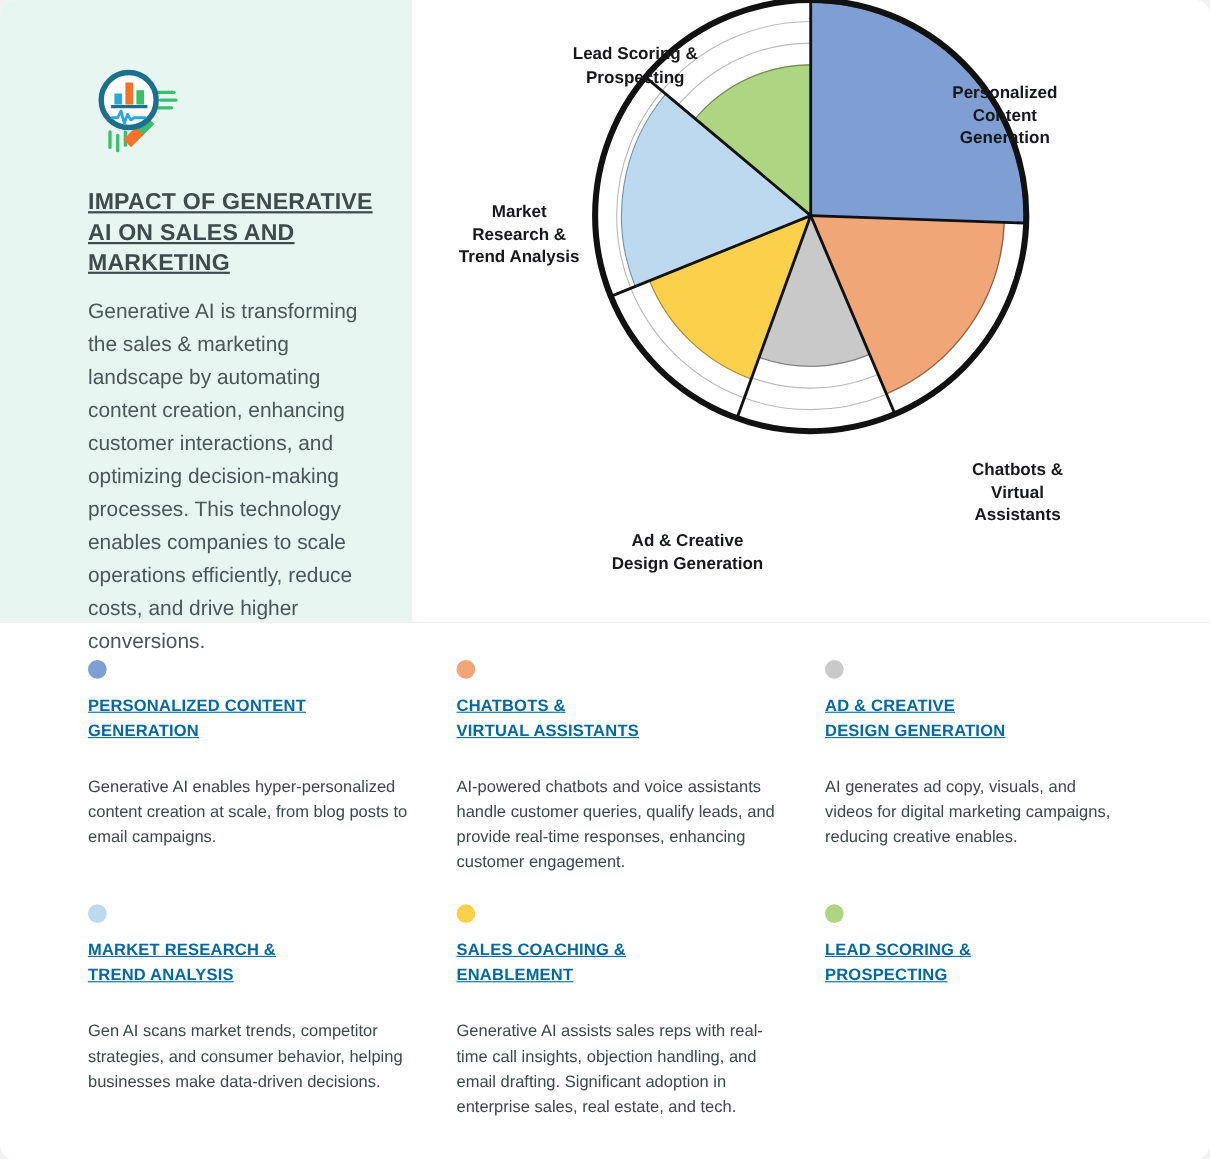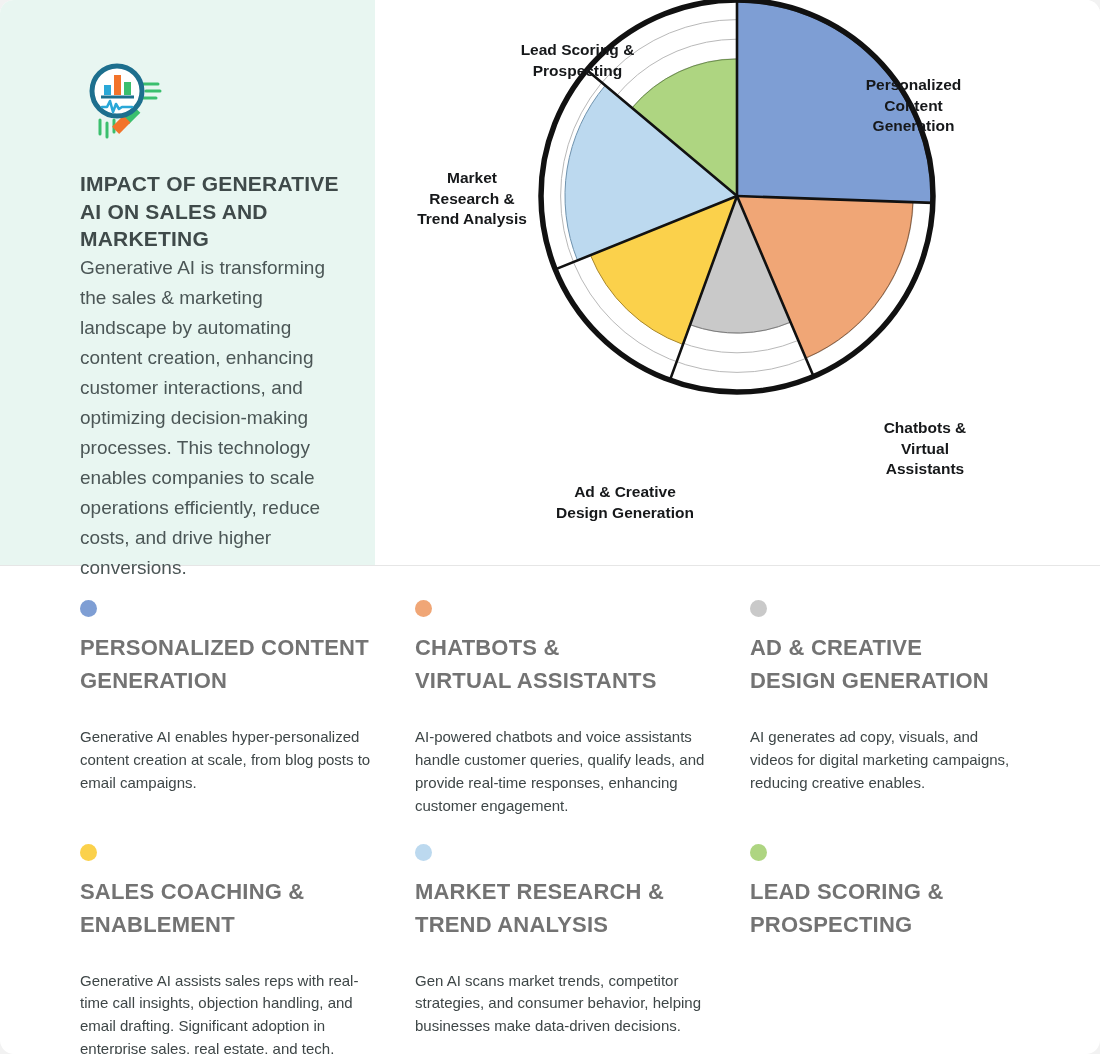--- a/index.html
+++ b/index.html
@@ -28,21 +28,23 @@
     background: #e8f6f1;
     padding: 58px 36px 0 80px;
   }
   .intro-icon { width: 86px; height: 86px; margin-bottom: 26px; }
   .intro-title {
     font-size: 21px;
     font-weight: bold;
     line-height: 1.32;
     letter-spacing: 0.2px;
     color: #3f4a4a;
+    margin-bottom: 16px;
     font-family: "Liberation Sans", sans-serif;
+    text-decoration: underline;
   }
   .intro-body {
     font-size: 19px;
     line-height: 1.58;
     color: #4b5656;
   }
 
   .chart-panel {
     flex: 1 1 auto;
     position: relative;
@@ -52,47 +54,48 @@
   .chart-label {
     position: absolute;
     font-size: 15.5px;
     font-weight: bold;
     color: #16181a;
     line-height: 1.33;
     white-space: pre-line;
   }
   .lbl-lead   { left: 110px; top: 40px;  width: 185px; text-align: center; }
   .lbl-pcg    { left: 456px; top: 75px;  width: 165px; text-align: center; }
-  .lbl-market { left: 22px;  top: 168px; width: 150px; text-align: center; }
+  .lbl-market { left: 22px;  top: 183px; width: 150px; text-align: center; }
   .lbl-chat   { left: 470px; top: 418px; width: 160px; text-align: center; }
   .lbl-sales  { left: 10px;  top: 394px; width: 175px; text-align: center; }
   .lbl-ad     { left: 150px; top: 482px; width: 200px; text-align: center; }
 
   
   .cards {
     padding: 34px 54px 0 80px;
     display: grid;
     grid-template-columns: 335px 335px 1fr;
     column-gap: 0px;
     row-gap: 26px;
   }
   .card { padding-right: 30px; }
   .dot {
     width: 17px; height: 17px;
     border-radius: 50%;
     margin-bottom: 14px;
   }
   .card-title {
-    font-size: 22px;
+    font-size: 15px;
     font-weight: bold;
-    color: #737373;
+    color: #0369a1;
     line-height: 1.52;
     letter-spacing: 0.2px;
     margin-bottom: 5px;
     white-space: pre-line;
+    text-decoration: underline;
   }
   .card-body {
     font-size: 15px;
     line-height: 1.53;
     color: #3e4647;
     margin-top: 28px;
   }
 </style>
 </head>
 <body>
@@ -210,33 +213,33 @@
     </div>
 
     <div class="card">
       <div class="dot" style="background:#c9c9c9"></div>
       <div class="card-title">AD &amp; CREATIVE
 DESIGN GENERATION</div>
       <div class="card-body">AI generates ad copy, visuals, and videos for digital marketing campaigns, reducing creative enables.</div>
     </div>
 
     <div class="card">
+      <div class="dot" style="background:#bcd9ef"></div>
+      <div class="card-title">MARKET RESEARCH &amp;
+ TREND ANALYSIS</div>
+      <div class="card-body">Gen AI scans market trends, competitor strategies, and consumer behavior, helping businesses make data-driven decisions.</div>
+    </div>
+
+    <div class="card">
       <div class="dot" style="background:#fbd14b"></div>
       <div class="card-title">SALES COACHING &amp;
 ENABLEMENT</div>
       <div class="card-body">Generative AI assists sales reps with real-time call insights, objection handling, and email drafting. Significant adoption in enterprise sales, real estate, and tech.</div>
     </div>
 
     <div class="card">
-      <div class="dot" style="background:#bcd9ef"></div>
-      <div class="card-title">MARKET RESEARCH &amp;
- TREND ANALYSIS</div>
-      <div class="card-body">Gen AI scans market trends, competitor strategies, and consumer behavior, helping businesses make data-driven decisions.</div>
-    </div>
-
-    <div class="card">
       <div class="dot" style="background:#aed581"></div>
       <div class="card-title">LEAD SCORING &amp;
 PROSPECTING</div>
     </div>
 
   </div>
 </div>
 
 </body></html>

